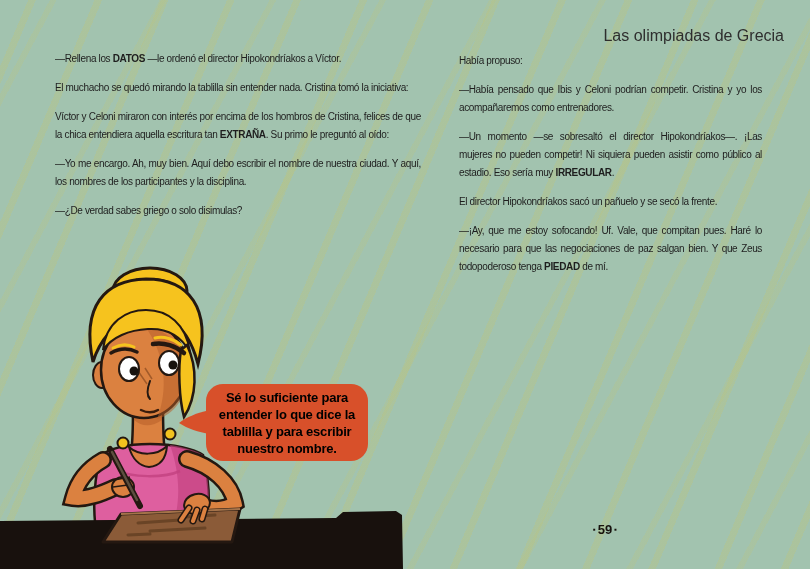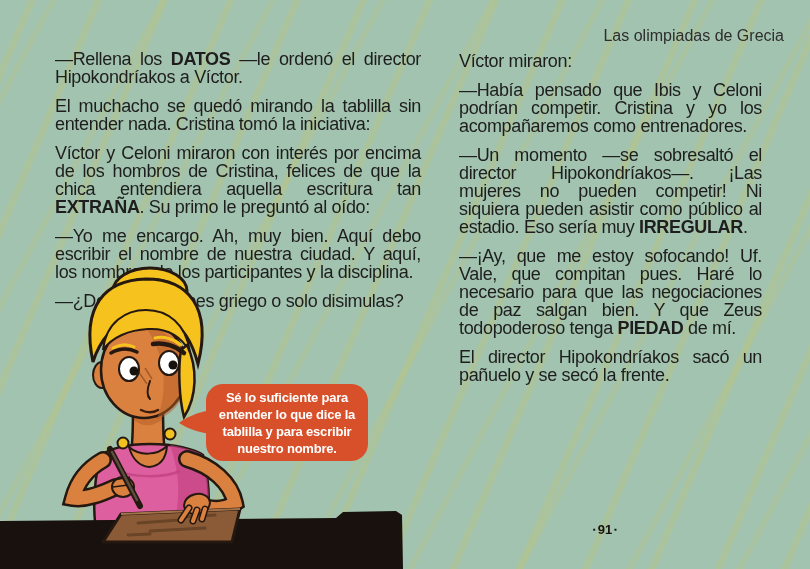--- a/index.html
+++ b/index.html
@@ -13,37 +13,37 @@
       repeating-linear-gradient(118deg, rgba(186,196,128,0) 0 44px, rgba(186,196,128,0.28) 44px 50px, rgba(186,196,128,0) 50px 97px);
     font-family:"Liberation Sans",sans-serif;
     color:#1e1e1e;
   }
   .running-header{
     position:absolute;top:27px;right:26px;
     font-size:16px;color:#2e2e2e;letter-spacing:0;
   }
   .col{
     position:absolute;
-    font-size:18px;line-height:18px;letter-spacing:-0.35px;
+    font-size:10px;line-height:18px;letter-spacing:-0.35px;
     text-align:justify;
   }
   .col p{margin:0 0 11px 0;}
   .col strong{font-weight:700;}
   .col-left{left:55px;top:50px;width:366px;}
   .col-right{left:459px;top:52px;width:303px;}
   .illustration{position:absolute;left:0;top:250px;width:430px;height:319px;}
   .bubble{
     position:absolute;left:206px;top:384px;width:162px;height:77px;
     background:#d8502a;border-radius:17px;
     display:flex;align-items:center;justify-content:center;
     z-index:5;
   }
   .bubble-text{
     font-size:13px;font-weight:700;line-height:17px;letter-spacing:-0.2px;
-    color:#ffffff;text-align:center;padding:4px 8px;
+    color:#000000;text-align:center;padding:4px 8px;
   }
   .bubble-tail{position:absolute;left:178px;top:408px;z-index:4;}
   .page-number{
     position:absolute;left:555px;top:522px;width:100px;
     text-align:center;font-size:13px;font-weight:700;color:#17120e;
   }
   .page-number .marker{font-size:8px;vertical-align:2px;padding:0 2px;}
 </style>
 </head>
 <body>
@@ -53,25 +53,25 @@
   <div class="running-header">Las olimpiadas de Grecia</div>
 
   <div class="col col-left">
       <p><span>—Rellena los </span><strong>DATOS</strong><span> —le ordenó el director Hipokondríakos a Víctor.</span></p>
       <p><span>El muchacho se quedó mirando la tablilla sin entender nada. Cristina tomó la iniciativa:</span></p>
       <p><span>Víctor y Celoni miraron con interés por encima de los hombros de Cristina, felices de que la chica entendiera aquella escritura tan </span><strong>EXTRAÑA</strong><span>. Su primo le preguntó al oído:</span></p>
       <p><span>—Yo me encargo. Ah, muy bien. Aquí debo escribir el nombre de nuestra ciudad. Y aquí, los nombres de los participantes y la disciplina.</span></p>
       <p><span>—¿De verdad sabes griego o solo disimulas?</span></p>
     </div>
   <div class="col col-right">
-      <p><span>Víctor miraron:</span></p>
+      <p><span>Había propuso:</span></p>
       <p><span>—Había pensado que Ibis y Celoni podrían competir. Cristina y yo los acompañaremos como entrenadores.</span></p>
       <p><span>—Un momento —se sobresaltó el director Hipokondríakos—. ¡Las mujeres no pueden competir! Ni siquiera pueden asistir como público al estadio. Eso sería muy </span><strong>IRREGULAR</strong><span>.</span></p>
+      <p><span>El director Hipokondríakos sacó un pañuelo y se secó la frente.</span></p>
       <p><span>—¡Ay, que me estoy sofocando! Uf. Vale, que compitan pues. Haré lo necesario para que las negociaciones de paz salgan bien. Y que Zeus todopoderoso tenga </span><strong>PIEDAD</strong><span> de mí.</span></p>
-      <p><span>El director Hipokondríakos sacó un pañuelo y se secó la frente.</span></p>
     </div>
 
   <svg class="illustration" viewBox="0 250 430 319" width="430" height="319" xmlns="http://www.w3.org/2000/svg">
 
     <g>
       <path d="M133 405 C 133 430 133 442 131 452 L 165 452 C 163 440 163 420 163 405 Z" fill="#db8140" stroke="#241811" stroke-width="2.5"></path>
       <path d="M134 406 L162 406 L162 420 C 152 427 142 427 134 420 Z" fill="#b65e28" opacity="0.55"></path>
     </g>
 
     <g>
@@ -146,15 +146,15 @@
     </g>
   </svg>
 
   <svg class="bubble-tail" width="34" height="30" viewBox="0 0 34 30" xmlns="http://www.w3.org/2000/svg">
     <path d="M32 2 C 18 5 9 9 1 15 C 10 21 20 24 32 26 Z" fill="#d8502a"></path>
   </svg>
   <div class="bubble">
     <div class="bubble-text">Sé lo suficiente para entender lo que dice la tablilla y para escribir nuestro nombre.</div>
   </div>
 
-  <div class="page-number"><span class="marker">▪</span><span>91</span><span class="marker">▪</span></div>
+  <div class="page-number"><span class="marker">▪</span><span>59</span><span class="marker">▪</span></div>
 
 </div>
 
 </body></html>

